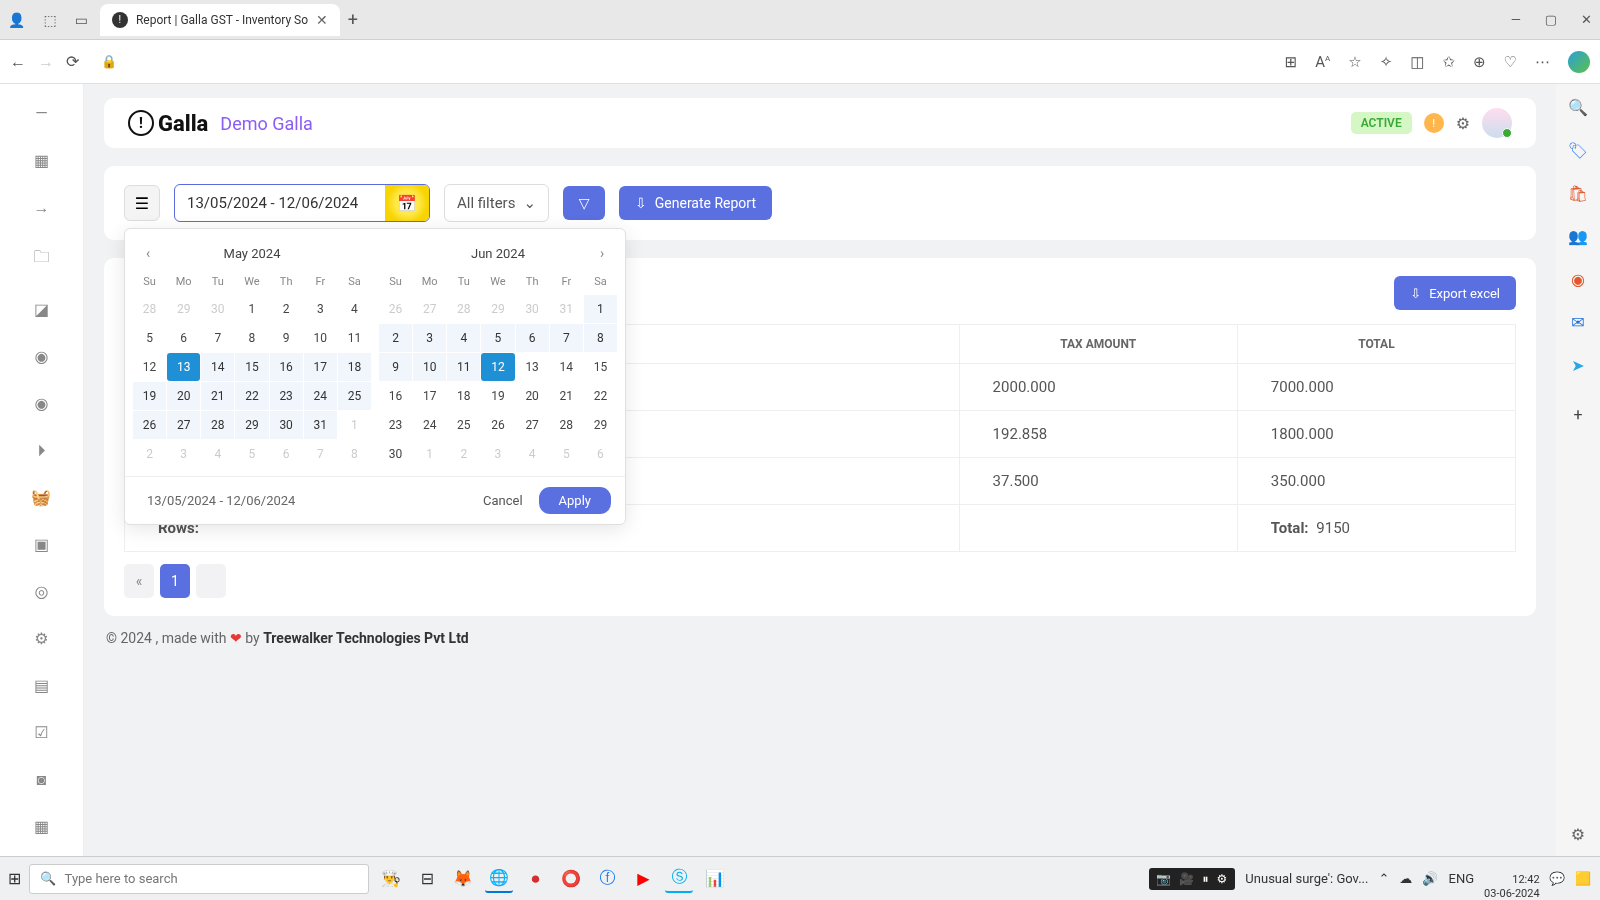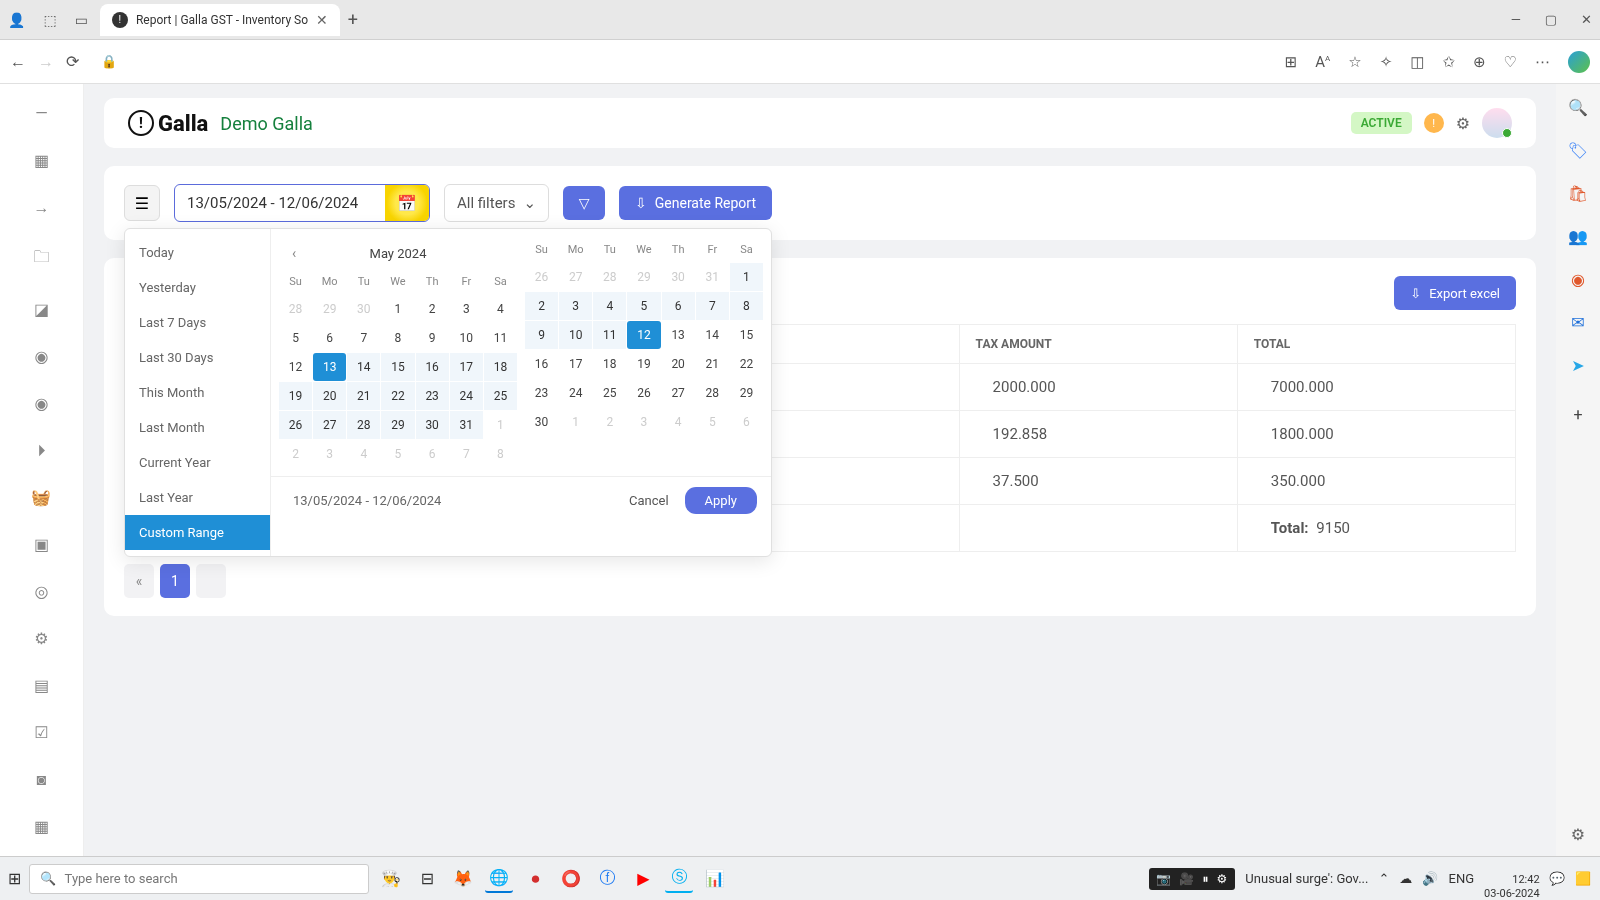--- a/index.html
+++ b/index.html
@@ -26,21 +26,21 @@
 .left-rail { width: 84px; background: #fff; border-right: 1px solid #eee; display: flex; flex-direction: column; align-items: center; padding-top: 20px; gap: 28px; color: #888; font-size: 16px; }
 .left-rail .rail-item { cursor: pointer; }
 .right-rail { width: 44px; background: #f5f5f5; display: flex; flex-direction: column; align-items: center; padding-top: 14px; gap: 24px; font-size: 16px; color: #444; }
 .right-rail .ri { cursor: pointer; }
 
 .content { flex: 1; background: #f1f2f4; padding: 14px 20px; overflow: hidden; }
 
 .header-card { background: #fff; border-radius: 10px; padding: 10px 24px; display: flex; align-items: center; gap: 12px; margin-bottom: 18px; }
 .header-card .logo { display: flex; align-items: center; gap: 4px; font-size: 22px; font-weight: 800; color: #111; }
 .header-card .logo-mark { width: 26px; height: 26px; border: 2px solid #111; border-radius: 50%; display: flex; align-items: center; justify-content: center; font-size: 14px; }
-.header-card .subtitle { font-size: 18px; color: #15803d; }
+.header-card .subtitle { font-size: 18px; color: #8b5cf6; }
 .header-card .spacer { flex: 1; }
 .header-card .status-active { background: #d4f7c5; color: #3ba935; border-radius: 5px; padding: 4px 10px; font-size: 12px; font-weight: 600; }
 .header-card .badge-warn { background: #ffb74d; color: #fff; width: 20px; height: 20px; border-radius: 50%; display: flex; align-items: center; justify-content: center; font-size: 11px; }
 .header-card .gear { color: #666; font-size: 16px; cursor: pointer; }
 .header-card .avatar { width: 30px; height: 30px; border-radius: 50%; background: linear-gradient(#fde,#cde); position: relative; }
 .header-card .avatar::after { content: ""; width: 8px; height: 8px; background: #3ba935; border-radius: 50%; position: absolute; bottom: 0; right: 0; border: 1px solid #fff; }
 
 .controls-card { background: #fff; border-radius: 10px; padding: 18px 20px; margin-bottom: 18px; display: flex; align-items: center; gap: 14px; position: relative; }
 .controls-card .menu-btn { border: 1px solid #ddd; border-radius: 6px; width: 36px; height: 36px; display: flex; align-items: center; justify-content: center; background: #f4f4f4; cursor: pointer; }
 .date-field { display: flex; align-items: center; border: 1.5px solid #5b6bdb; border-radius: 6px; overflow: hidden; height: 38px; }
@@ -49,21 +49,21 @@
 .loc-select { border: 1px solid #ddd; border-radius: 6px; height: 38px; padding: 0 12px; display: flex; align-items: center; gap: 8px; color: #555; font-size: 15px; cursor: pointer; }
 .filter-btn { background: #5a6fe0; color: #fff; width: 42px; height: 34px; border-radius: 6px; display: flex; align-items: center; justify-content: center; cursor: pointer; font-size: 14px; }
 .gen-btn { background: #5a6fe0; color: #fff; height: 34px; border-radius: 6px; padding: 0 16px; display: flex; align-items: center; gap: 8px; font-size: 14px; cursor: pointer; }
 
 .report-card { background: #fff; border-radius: 10px; padding: 18px 20px; }
 .report-card .report-head { display: flex; align-items: center; justify-content: space-between; margin-bottom: 14px; }
 .report-card .report-title { font-size: 16px; font-weight: 700; color: #444; letter-spacing: 0.5px; }
 .export-btn { background: #5a6fe0; color: #fff; height: 34px; border-radius: 6px; padding: 0 16px; display: flex; align-items: center; gap: 8px; font-size: 13px; cursor: pointer; }
 
 table.data { width: 100%; border-collapse: collapse; }
-table.data th { text-align: left; font-size: 12px; color: #666; font-weight: 700; padding: 12px 16px; border: 1px solid #eee; background: #fff; }
+table.data th { text-align: center; font-size: 12px; color: #666; font-weight: 700; padding: 12px 16px; border: 1px solid #eee; background: #fff; }
 table.data td { font-size: 15px; color: #555; padding: 14px 33px; border: 1px solid #eee; }
 .total-row td { font-weight: 700; color: #333; }
 .total-row .total-label { font-weight: 700; }
 .total-row .total-val { font-weight: 400; color: #555; margin-left: 4px; }
 
 .pager { display: flex; gap: 6px; margin-top: 12px; }
 .pager .pg { width: 30px; height: 34px; display: flex; align-items: center; justify-content: center; border-radius: 5px; font-size: 14px; color: #888; background: #f2f2f4; cursor: pointer; }
 .pager .pg.active { background: #5a6fe0; color: #fff; }
 
 .footer { font-size: 14px; color: #666; padding: 14px 2px; }
@@ -196,31 +196,20 @@
       </div>
       <div class="filter-btn">
         <span>▽</span>
       </div>
       <div class="gen-btn">
         <span>⇩</span>
         <span>Generate Report</span>
       </div>
 
       <div class="drp">
-        <div class="drp-presets" id="drp-presets">
-            <div class="preset">Today</div>
-            <div class="preset">Yesterday</div>
-            <div class="preset">Last 7 Days</div>
-            <div class="preset">Last 30 Days</div>
-            <div class="preset">This Month</div>
-            <div class="preset">Last Month</div>
-            <div class="preset">Current Year</div>
-            <div class="preset">Last Year</div>
-            <div class="preset active">Custom Range</div>
-          </div>
         <div class="drp-cal-wrap">
           <div class="drp-cals">
             <div class="cal">
               <div class="cal-head">
                 <span class="nav">‹</span>
                 <span>May 2024</span>
                 <span class="nav" style="visibility:hidden">›</span>
               </div>
               <div class="cal-grid" id="cal-left">
                   <div class="dow">Su</div>
@@ -268,20 +257,25 @@
                   <div class="day muted">2</div>
                   <div class="day muted">3</div>
                   <div class="day muted">4</div>
                   <div class="day muted">5</div>
                   <div class="day muted">6</div>
                   <div class="day muted">7</div>
                   <div class="day muted">8</div>
                 </div>
             </div>
             <div class="cal">
+              <div class="cal-head">
+                <span class="nav" style="visibility:hidden">‹</span>
+                <span>Jun 2024</span>
+                <span class="nav">›</span>
+              </div>
               <div class="cal-grid" id="cal-right">
                   <div class="dow">Su</div>
                   <div class="dow">Mo</div>
                   <div class="dow">Tu</div>
                   <div class="dow">We</div>
                   <div class="dow">Th</div>
                   <div class="dow">Fr</div>
                   <div class="dow">Sa</div>
                   <div class="day muted">26</div>
                   <div class="day muted">27</div>
@@ -376,20 +370,26 @@
             </tr>
           </tbody>
       </table>
       <div class="pager">
         <span class="pg">«</span>
         <span class="pg active">1</span>
         <span class="pg"></span>
       </div>
     </div>
 
+    <div class="footer">
+      <span>© 2024 , made with </span>
+      <span class="heart">❤</span>
+      <span> by </span>
+      <b>Treewalker Technologies Pvt Ltd</b>
+    </div>
   </div>
 
   <div class="right-rail">
     <span class="ri">🔍</span>
     <span class="ri" style="color:#3b82f6">🏷</span>
     <span class="ri" style="color:#e0582c">🛍</span>
     <span class="ri">👥</span>
     <span class="ri" style="color:#e0582c">◉</span>
     <span class="ri" style="color:#1e6fd9">✉</span>
     <span class="ri" style="color:#27a7e7">➤</span>

